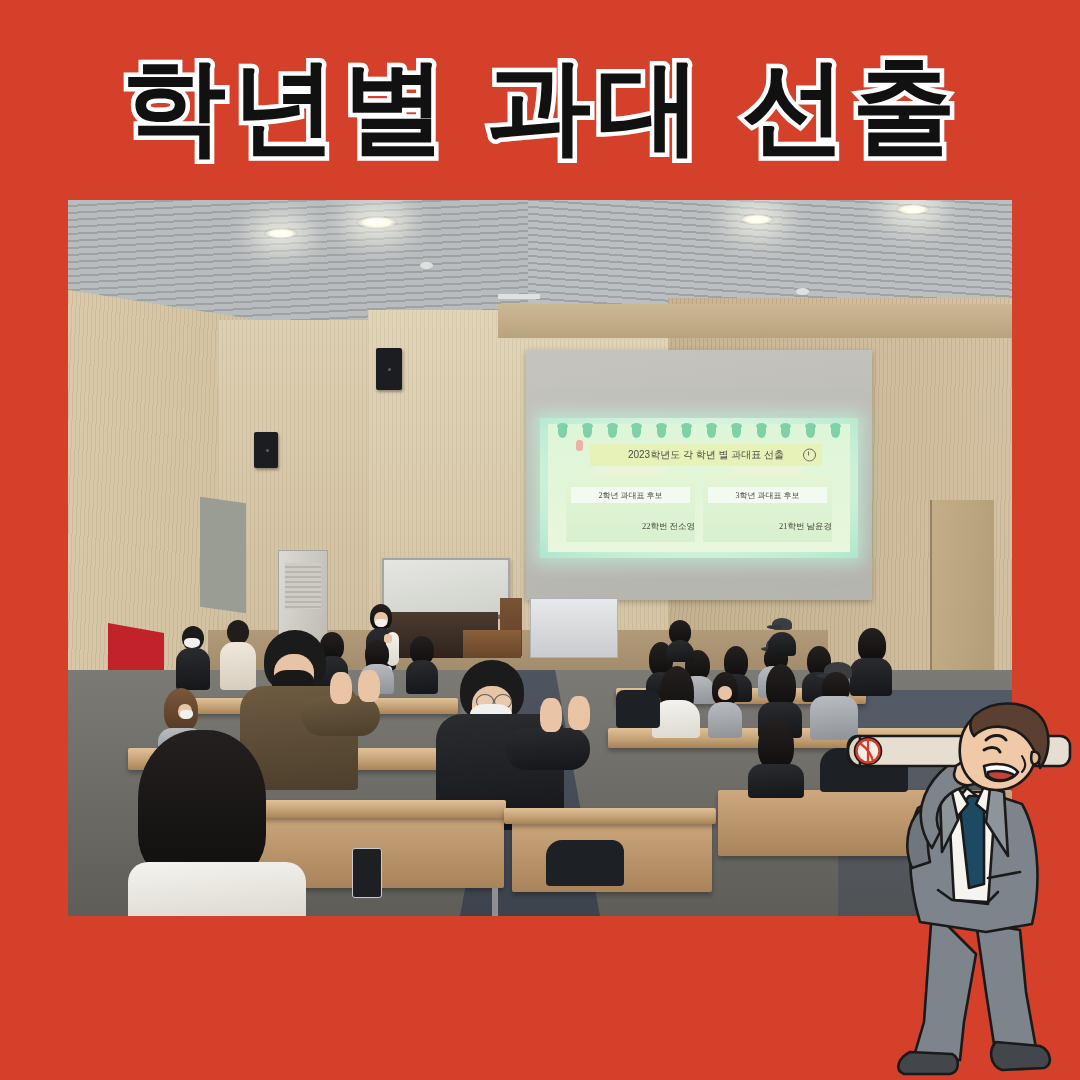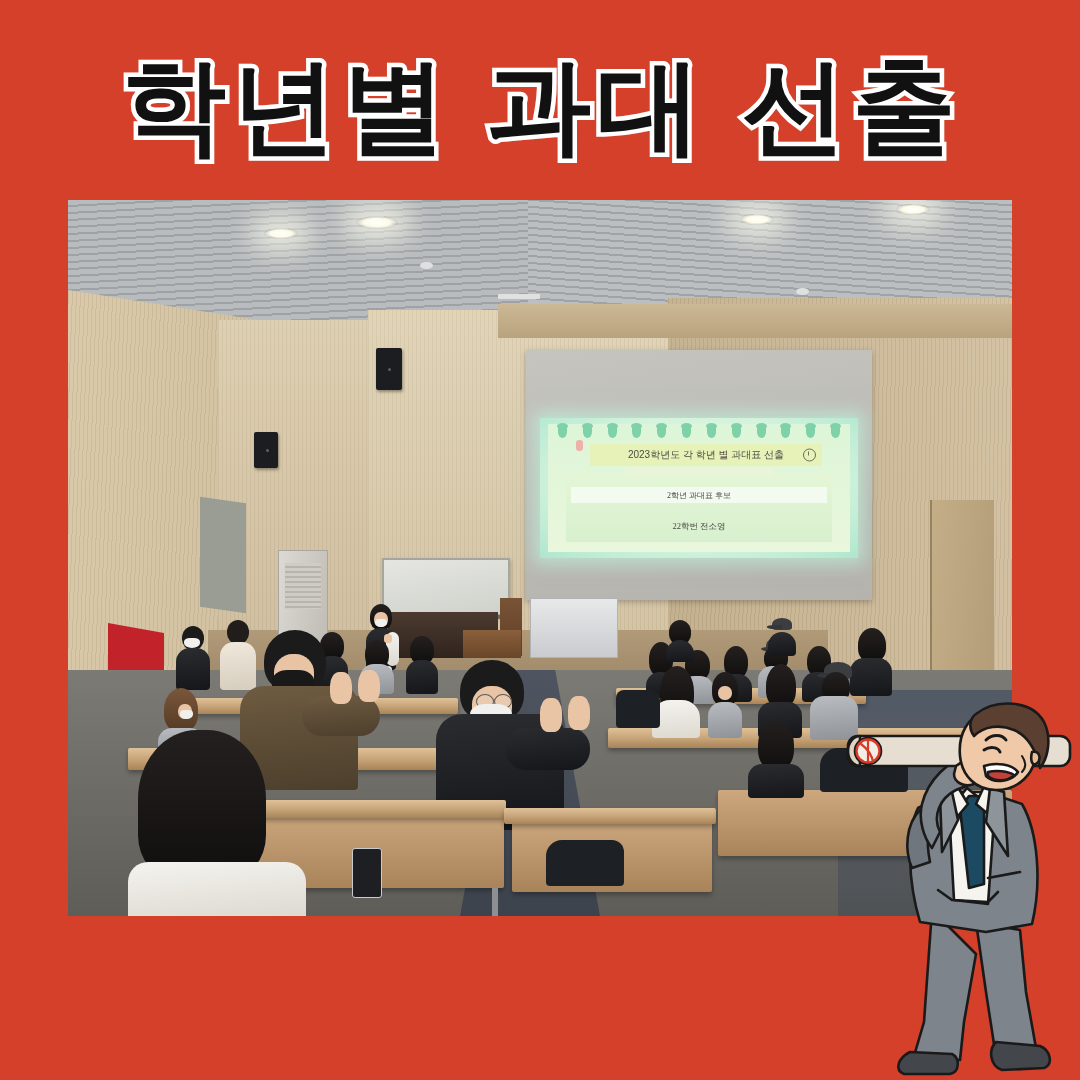--- a/index.html
+++ b/index.html
@@ -263,21 +263,21 @@
   .col-head {
     margin: 0 5px;
     background: #f3faf0;
     text-align: center;
     font-size: 8px;
     color: #4a4742;
     padding: 2.5px 0;
     white-space: nowrap;
   }
   .col-name {
-    text-align: center;
+    text-align: right;
     font-size: 8.5px;
     color: #4a4742;
     margin-top: 18px;
     white-space: nowrap;
   }
 
   
   .stage-floor {
     position: absolute;
     left: 140px; top: 430px;
@@ -505,20 +505,25 @@
           <div class="slide-title-band">
             <span class="slide-title-text">2023학년도 각 학년 별 과대표 선출</span>
             <span class="slide-clock"></span>
           </div>
 
           <div class="slide-cols">
             <div class="slide-col">
               <span class="tab"></span>
               <div class="col-head">2학년 과대표 후보</div>
               <div class="col-name">22학번 전소영</div>
+            </div>
+            <div class="slide-col">
+              <span class="tab"></span>
+              <div class="col-head">3학년 과대표 후보</div>
+              <div class="col-name">21학번 남윤경</div>
             </div>
           </div>
         </div>
       </div>
     </div>
 
     <div class="stage-floor"></div>
     <div class="red-panel"></div>
     <div class="ac-unit"></div>
     <div class="whiteboard"></div>

